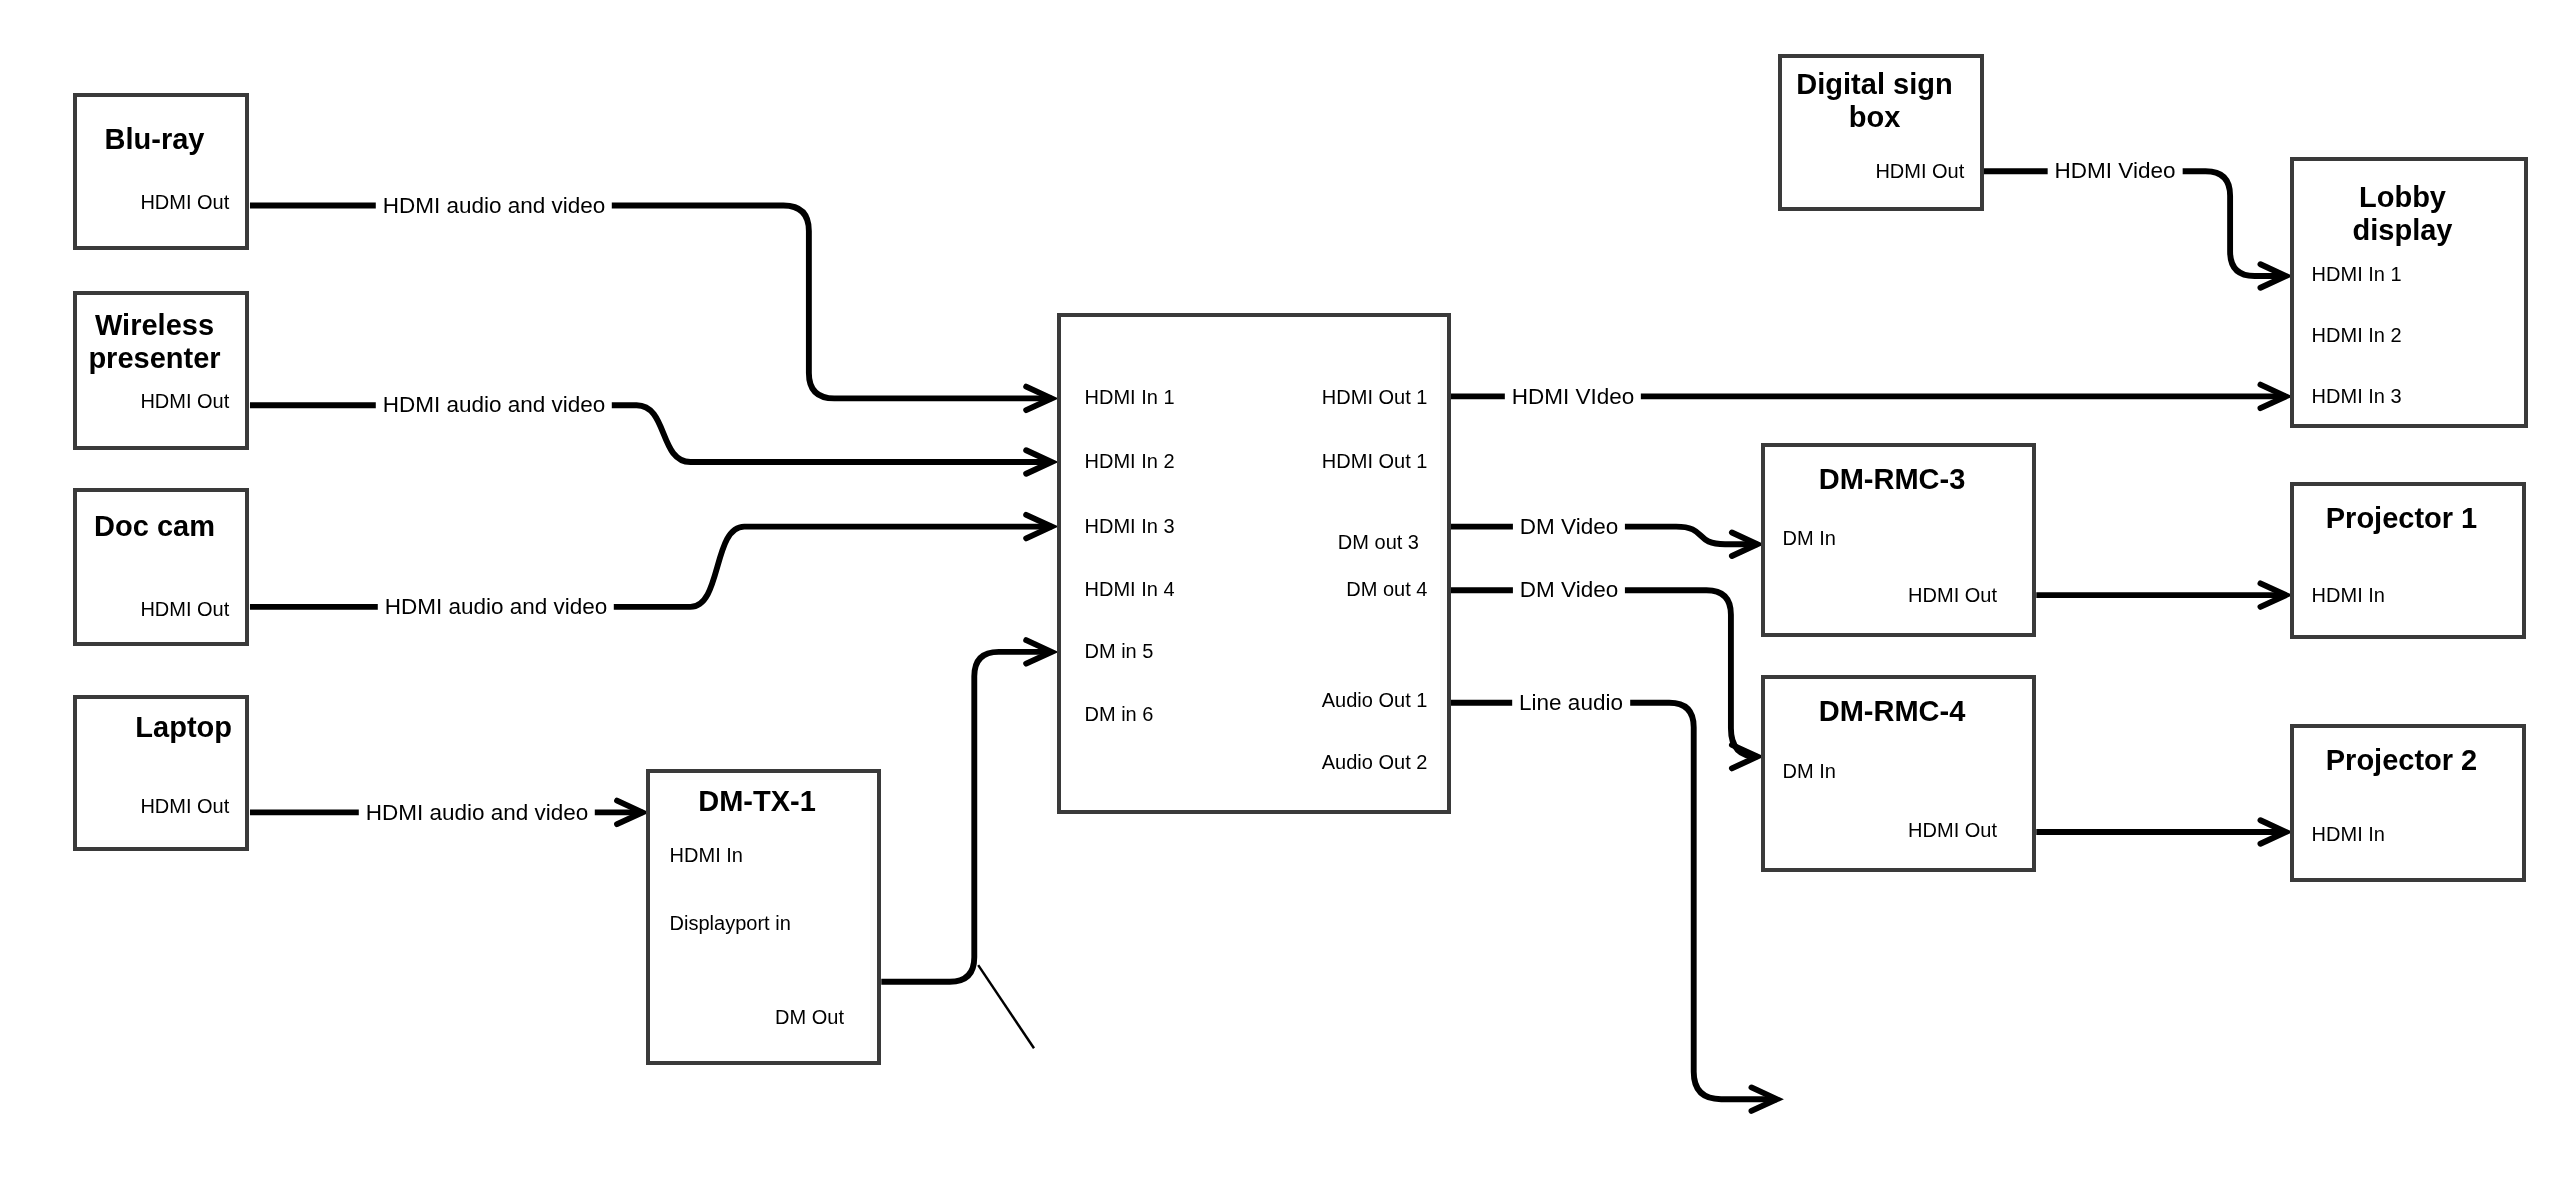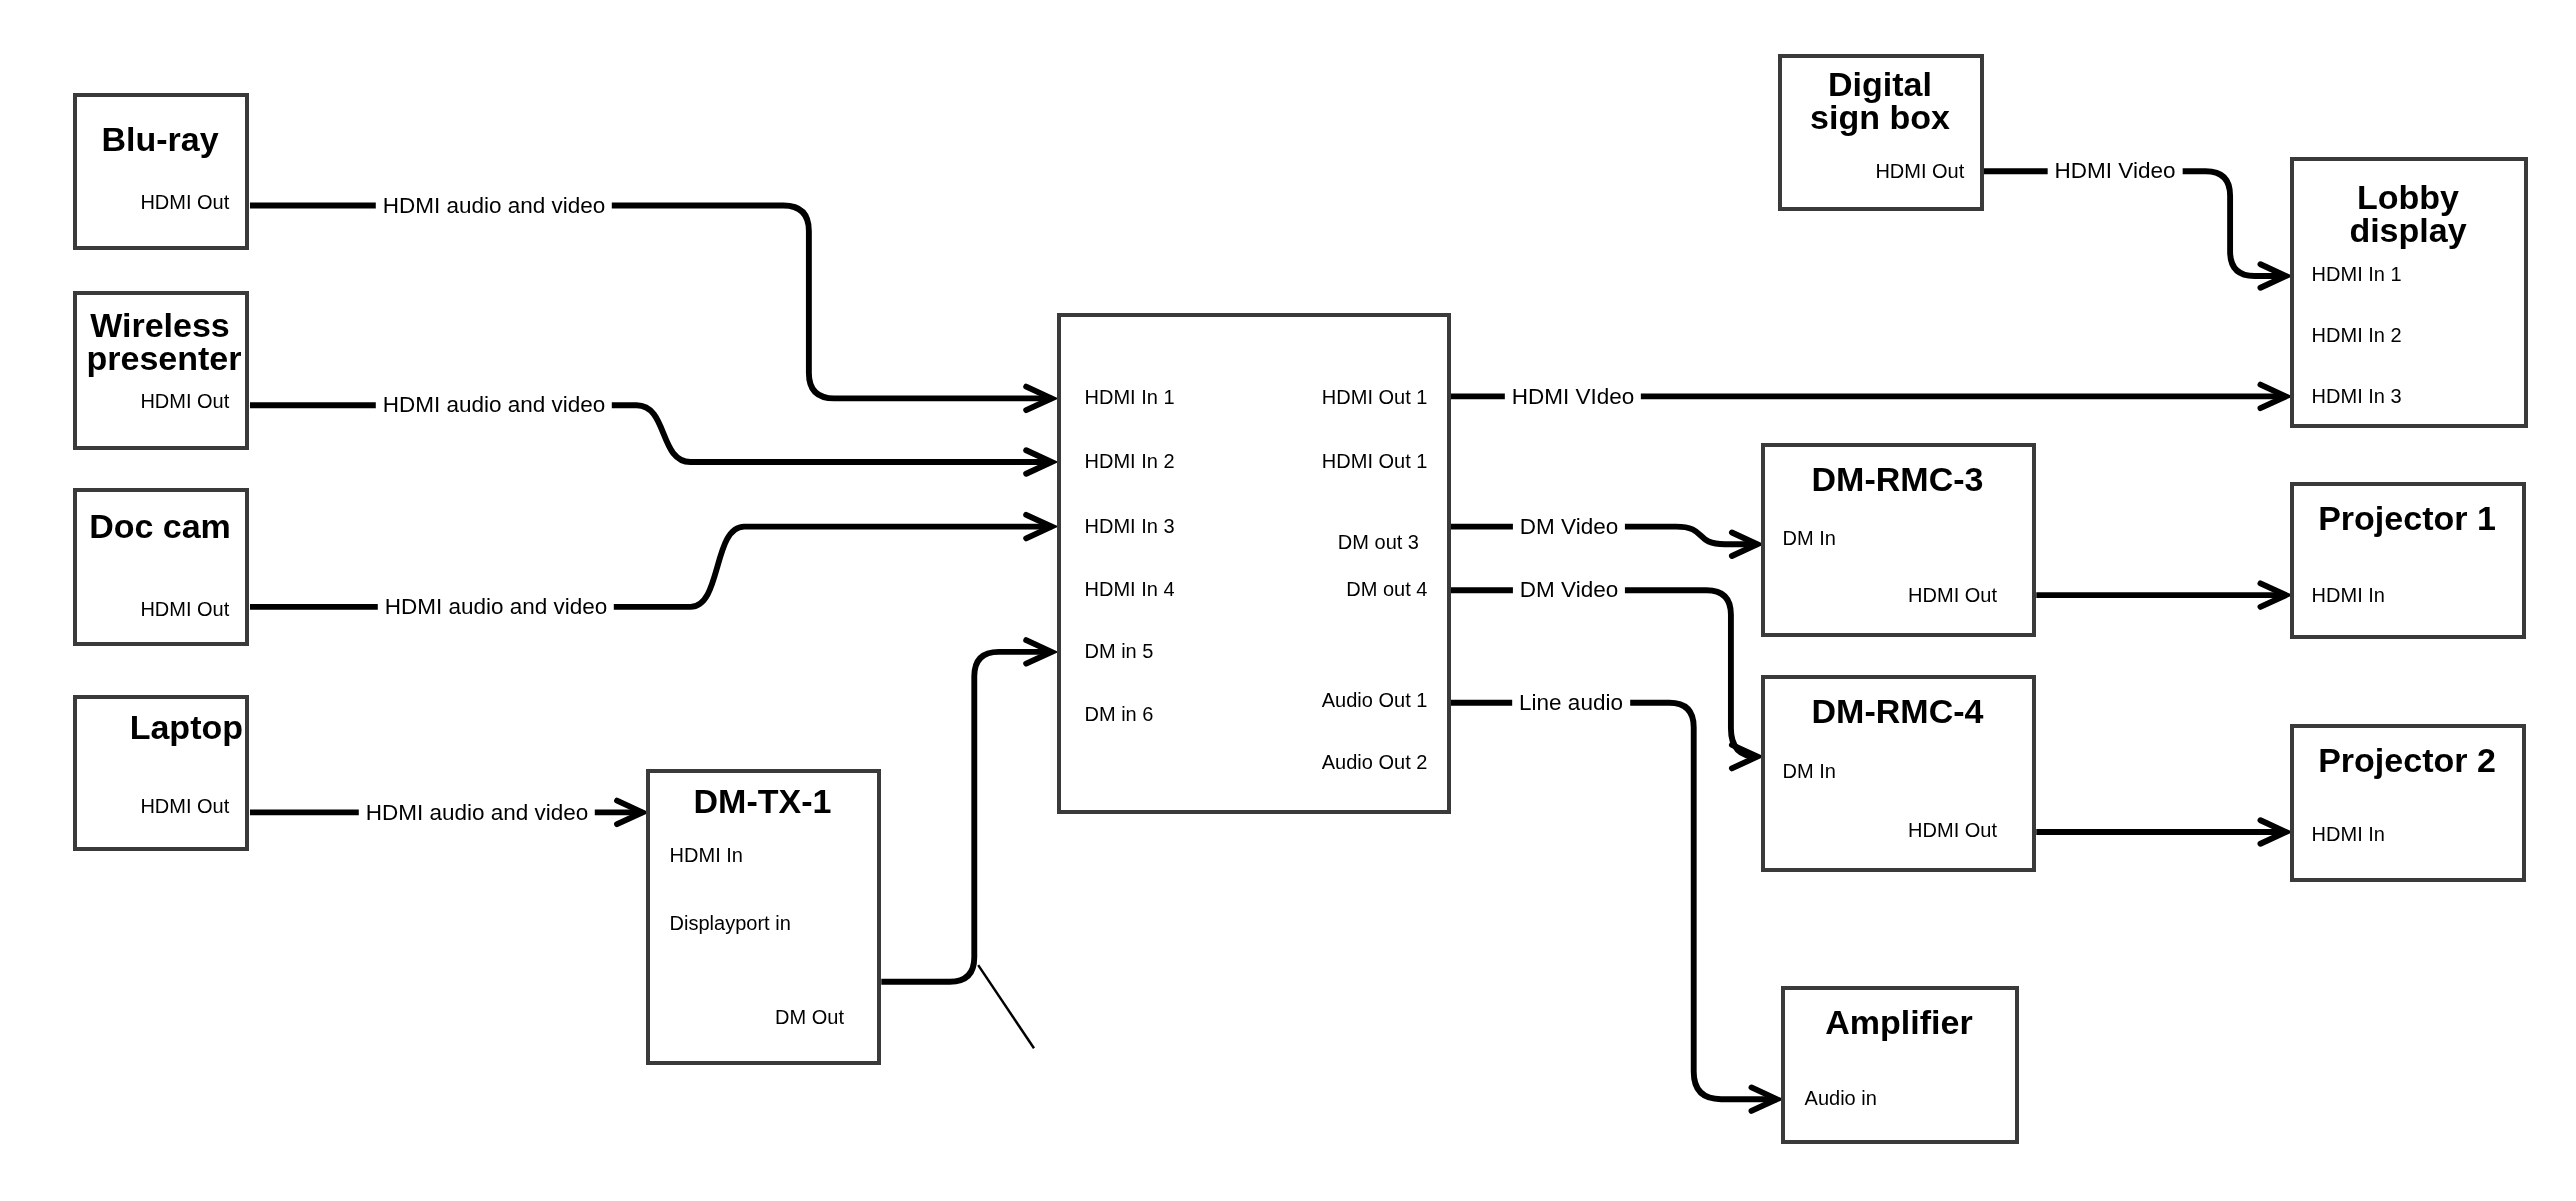--- a/index.html
+++ b/index.html
@@ -5,21 +5,21 @@
   html,body{margin:0;padding:0;background:#ffffff;}
   #canvas{
     position:relative;width:2576px;height:1201px;background:#ffffff;overflow:hidden;
     font-family:"Liberation Sans","DejaVu Sans",sans-serif;color:#000;
   }
   #wires{position:absolute;left:0;top:0;z-index:1;}
   .node{
     position:absolute;background:#fff;border:4.9px solid #3a3a3a;box-sizing:border-box;z-index:2;
   }
   .node .title{
-    position:absolute;left:0;right:2px;text-align:center;font-weight:bold;font-size:34px;line-height:33px;
+    position:absolute;left:0;right:13px;text-align:center;font-weight:bold;font-size:29px;line-height:33px;
   }
   .node .title .tw{display:block;margin:0 auto;}
   .node .port{
     position:absolute;font-size:20px;line-height:24.5px;white-space:nowrap;transform:translateY(-50%);
   }
   .wlabel{
     position:absolute;z-index:3;transform:translate(-50%,-50%);background:#fff;
     font-size:22.5px;line-height:25.5px;padding:1px 6.9px;white-space:nowrap;
   }
   .annotation{
@@ -147,26 +147,20 @@
     <span class="port" style="top:151px;right:35px;">HDMI Out</span>
   </div>
 
   <div class="node" style="left:2290px;top:724px;width:236px;height:158px;">
     <span class="title" style="top:15.7px;">
         <span class="tw">Projector 2</span>
       </span>
     <span class="port" style="top:106px;left:17.6px;">HDMI In</span>
   </div>
 
-  <div class="node" style="left:1781px;top:986px;width:238px;height:158px;">
-    <span class="title" style="top:15.7px;">
-        <span class="tw">Amplifier</span>
-      </span>
-    <span class="port" style="top:108px;left:19.6px;">Audio in</span>
-  </div>
 
   <div class="wlabel" style="left:494px;top:206px;">HDMI audio and video</div>
   <div class="wlabel" style="left:494px;top:405px;">HDMI audio and video</div>
   <div class="wlabel" style="left:496px;top:607px;">HDMI audio and video</div>
   <div class="wlabel" style="left:477px;top:813px;">HDMI audio and video</div>
   <div class="wlabel" style="left:1573px;top:397px;">HDMI VIdeo</div>
   <div class="wlabel" style="left:1569px;top:527px;">DM Video</div>
   <div class="wlabel" style="left:1569px;top:590px;">DM Video</div>
   <div class="wlabel" style="left:1571px;top:703px;">Line audio</div>
   <div class="wlabel" style="left:2115px;top:171px;">HDMI Video</div>

